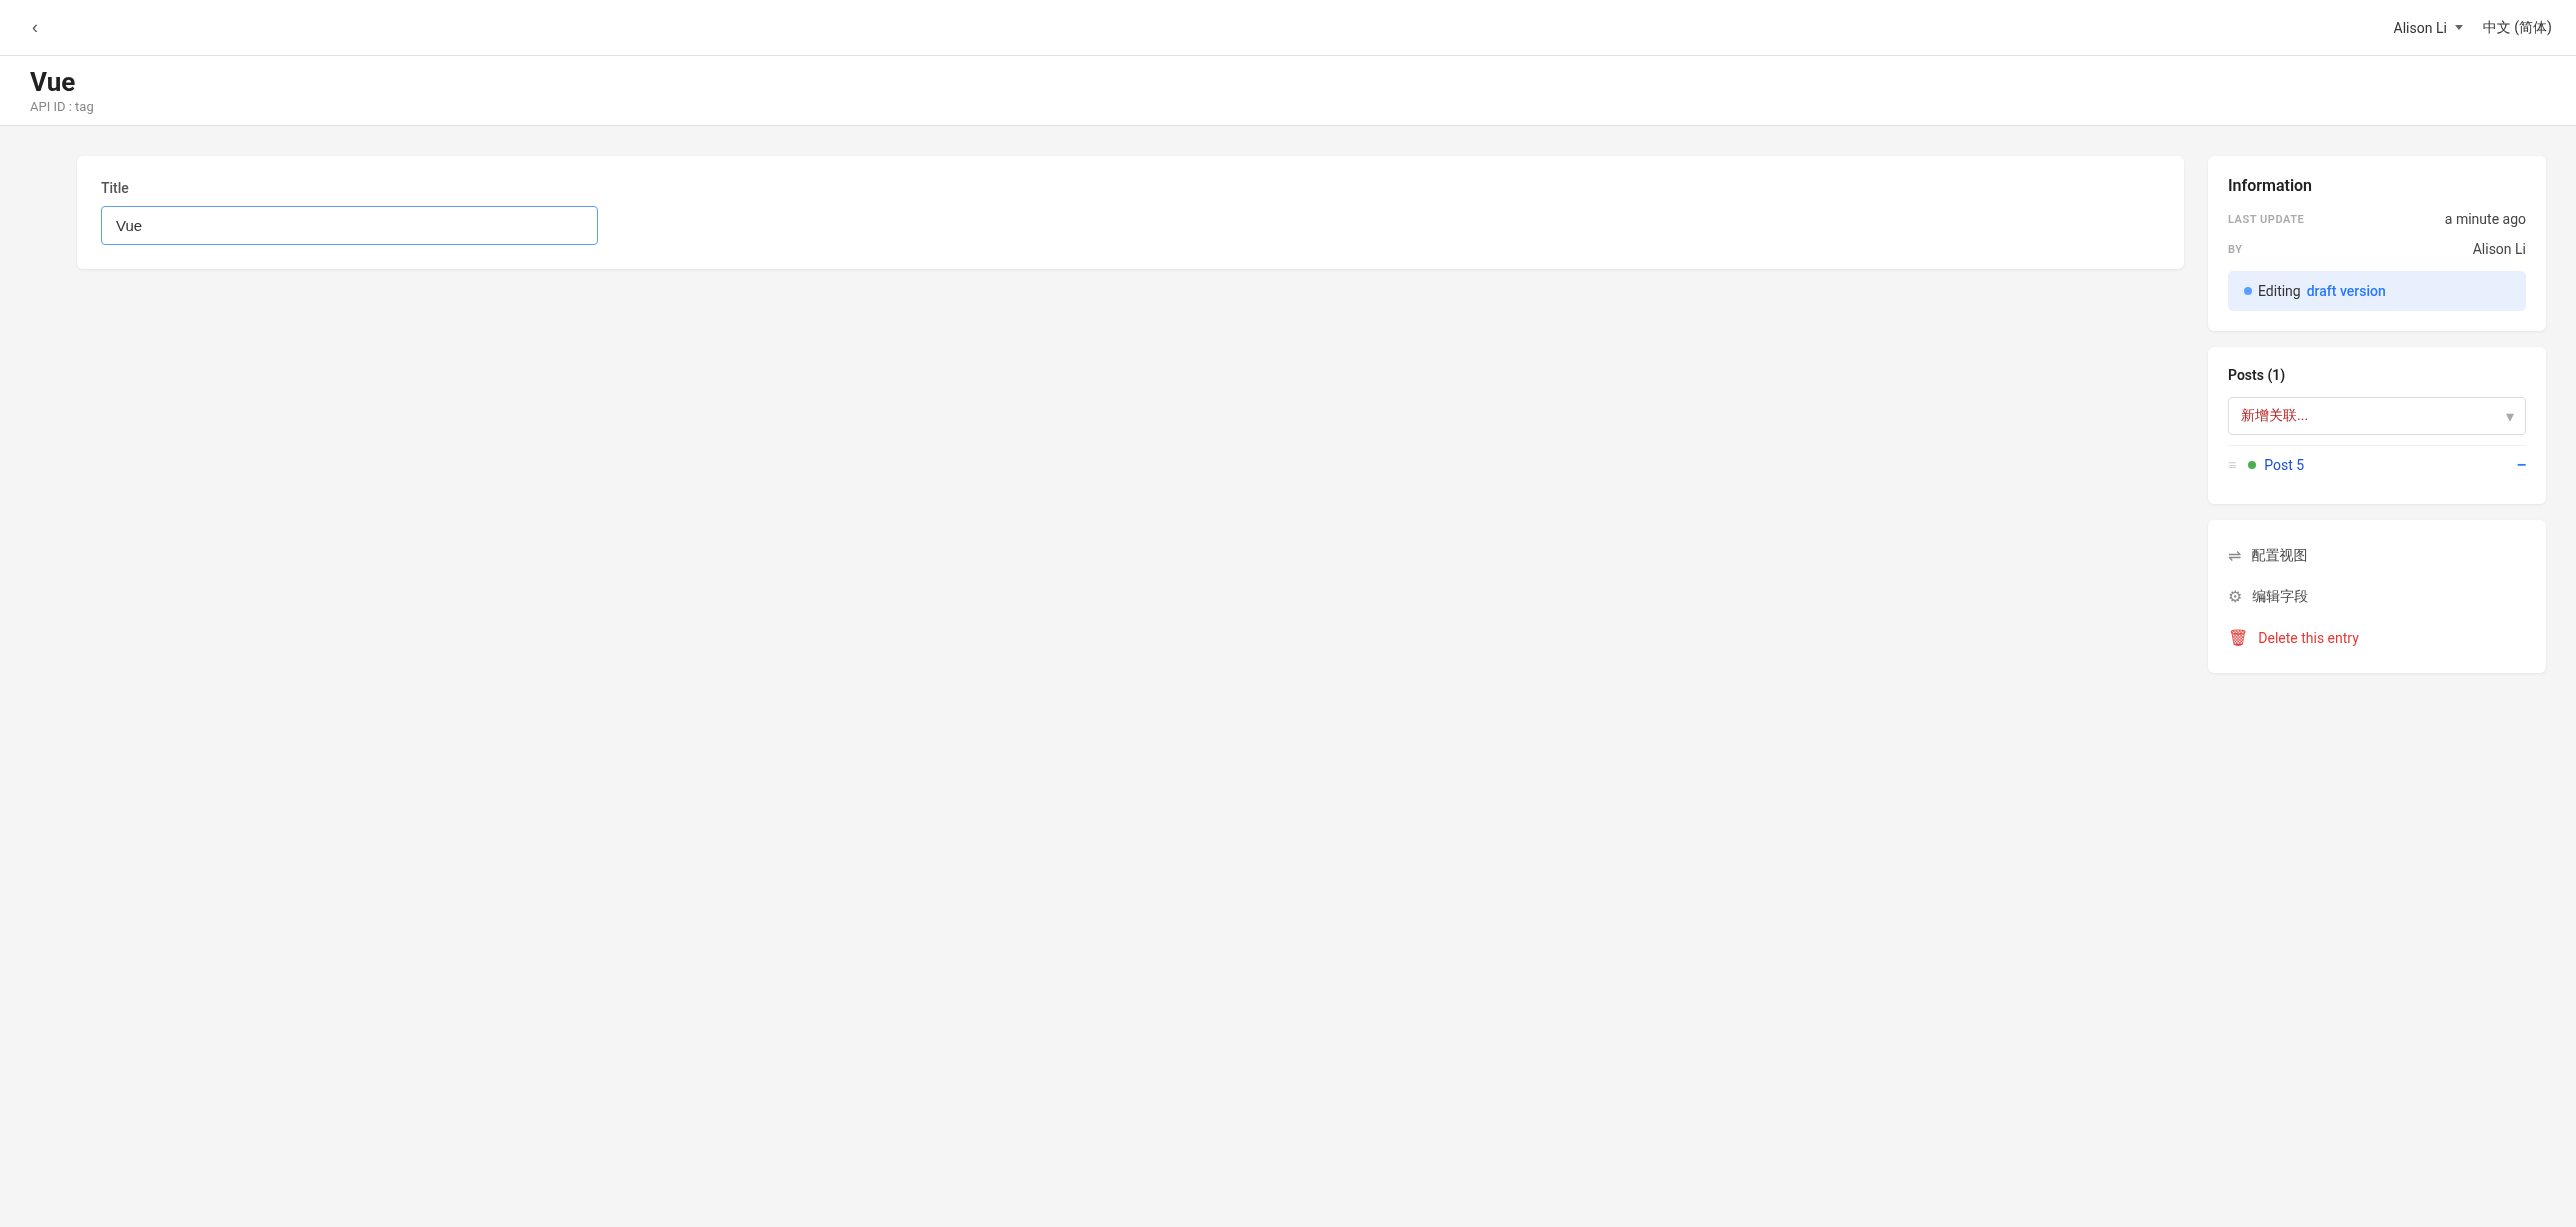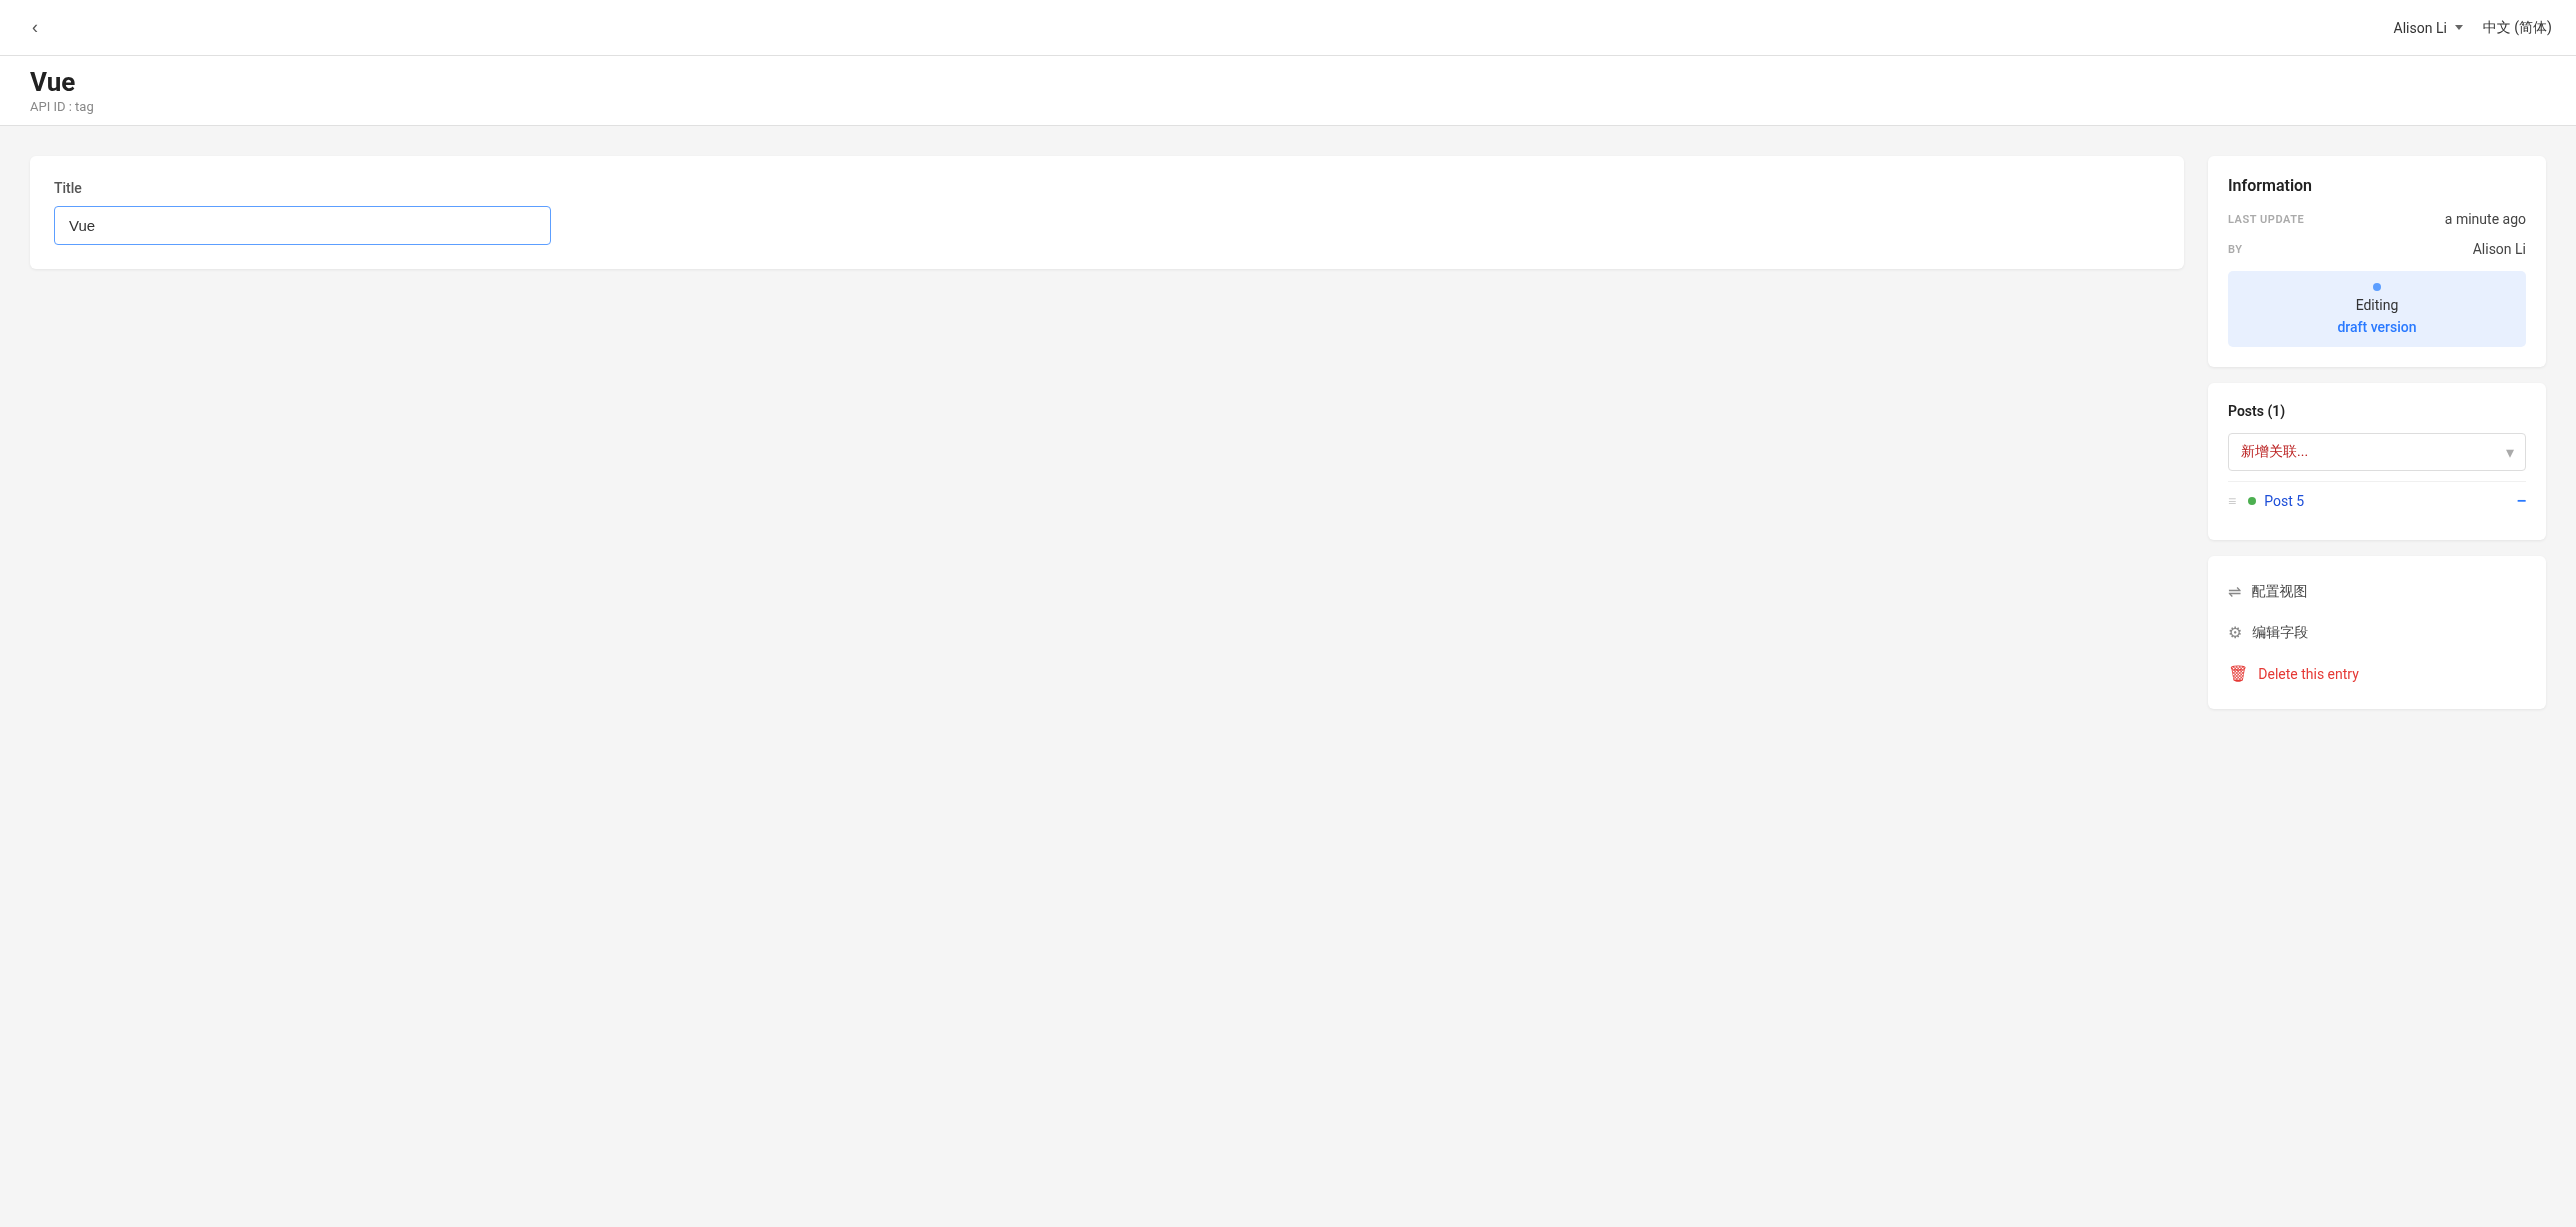--- a/index.html
+++ b/index.html
@@ -66,20 +66,21 @@
     }
 
     
     .main-layout {
       display: flex;
       gap: 0;
       padding: 30px 30px 30px 30px;
       max-width: 100%;
       height: calc(100vh - 125px);
       overflow-y: auto;
+      margin-left: 47px;
     }
 
     
     .content-area {
       flex: 1;
       margin-right: 24px;
     }
     .content-card {
       background: #fff;
       border-radius: 6px;
@@ -127,21 +128,20 @@
     .draft-banner {
       background: #e8f0fe;
       border-radius: 5px;
       padding: 12px 16px;
       font-size: 14px;
       color: #333;
       margin-top: 10px;
       display: flex;
       align-items: center;
       gap: 6px;
-      flex-direction: column;
     }
     .draft-dot { width: 8px; height: 8px; background: #5c9eff; border-radius: 50%; display: inline-block; }
     .draft-text-editing { color: #333; }
     .draft-text-link { color: #2979ff; font-weight: 500; }
 
     .posts-title { font-size: 14px; font-weight: 600; color: #222; margin-bottom: 14px; }
     .posts-select {
       width: 100%;
       border: 1px solid #ddd;
       border-radius: 4px;

